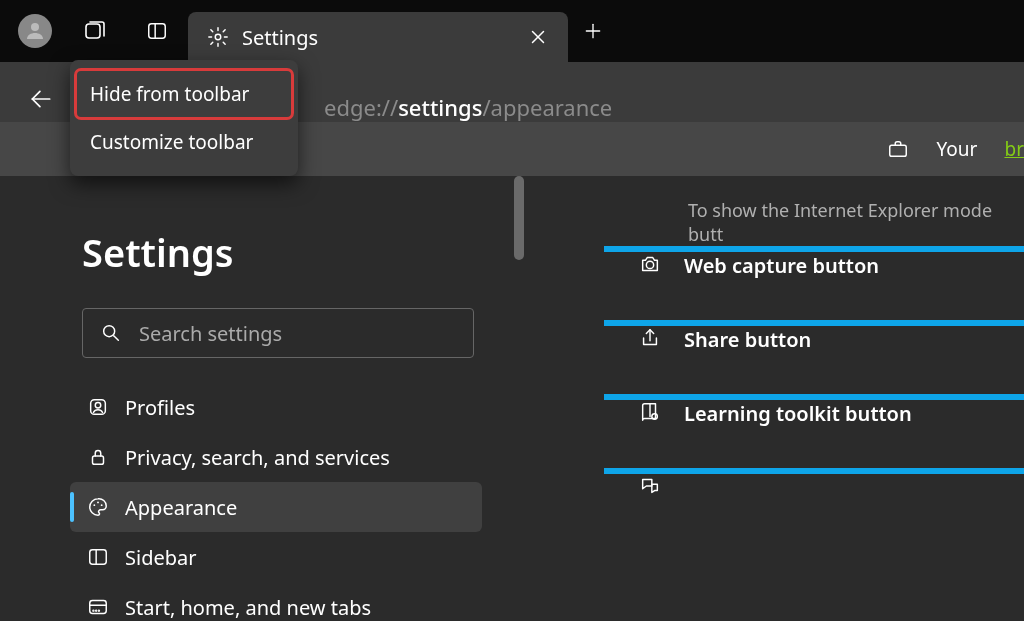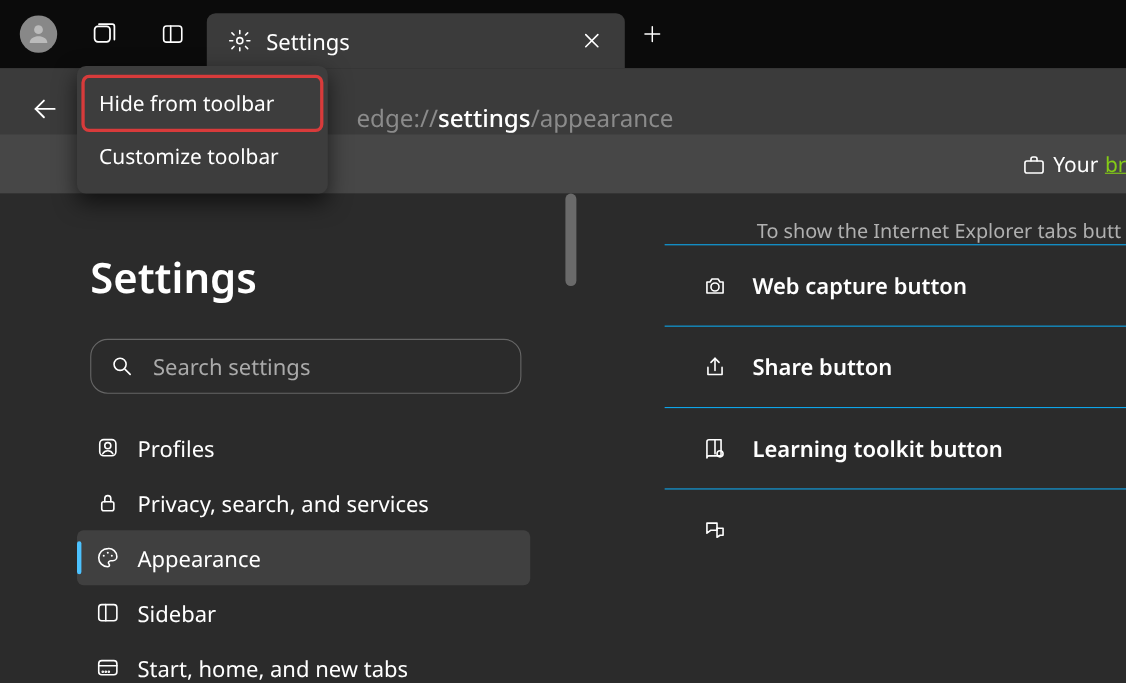--- a/index.html
+++ b/index.html
@@ -12,40 +12,40 @@
   .tab { display: flex; align-items: center; background: #3b3b3b; height: 50px; margin-top: 12px; padding: 0 18px 0 18px; border-radius: 8px 8px 0 0; width: 380px; }
   .tab-title { flex: 1; font-size: 20px; color: #fff; margin-left: 12px; }
   .newtab { width: 50px; display: flex; align-items: center; justify-content: center; color: #fff; }
 
   .addrbar { height: 60px; background: #3b3b3b; display: flex; align-items: flex-end; padding-left: 18px; }
   .back-btn { width: 46px; height: 46px; display: flex; align-items: center; justify-content: center; color: #fff; }
   .url { margin-left: 260px; font-size: 22px; color: #8b8b8b; }
   .url .bold { color: #fff; font-weight: 500; }
 
   .infobar { height: 54px; background: #474747; display:flex; align-items:center; justify-content:flex-end; padding-right: 0; overflow:hidden; }
-  .infobar-right { display:flex; align-items:flex-end; gap:6px; color:#fff; font-size:19px; padding-right:0; }
+  .infobar-right { display:flex; align-items:center; gap:27px; color:#fff; font-size:19px; padding-right:0; }
   .infobar-right .linkish { color:#84cc16; text-decoration:underline; }
 
   .content { position: absolute; top: 176px; left: 0; right: 0; bottom: 0; background: #2b2b2b; display:flex; }
   .sidepanel { width: 520px; padding: 50px 40px 0 82px; position: relative; }
   .sidepanel h1 { font-size: 38px; font-weight: 600; margin-bottom: 30px; }
-  .search { height: 50px; border: 1px solid #666; border-radius: 16px; display: flex; align-items: center; padding: 0 16px; gap: 16px; margin-bottom: 24px; width: 392px; }
+  .search { height: 50px; border: 1px solid #666; border-radius: 4px; display: flex; align-items: center; padding: 0 16px; gap: 16px; margin-bottom: 24px; width: 392px; }
   .search input { flex:1; background: transparent; border: 0; outline: 0; color: #fff; font-size: 20px; }
   .search input::placeholder { color: #aaa; }
   .nav-item { display:flex; align-items:center; gap:15px; height:50px; padding: 0 14px 0 4px; font-size:20px; color:#fff; border-radius:6px; width: 412px; margin-left: -12px; padding-left: 16px; }
   .nav-item.selected { background:#404040; position:relative; }
   .nav-item.selected::before { content:""; position:absolute; left:0; top:10px; bottom:10px; width:4px; background:#4cc2ff; border-radius:3px; }
   .icon { width:24px; height:24px; display:flex; align-items:center; justify-content:center; color:#fff; flex-shrink:0; }
   .icon svg { width: 22px; height: 22px; stroke: currentColor; fill:none; stroke-width:1.6; }
 
   .scroll-track { position:absolute; left: 514px; top: 0; width: 10px; height: 84px; background:#6a6a6a; border-radius:5px; }
 
   .mainpanel { position:absolute; left:604px; top:0; right:0; bottom:0; overflow:hidden; }
   .hint { font-size:18px; color:#b0b0b0; margin: 22px 0 0 84px; }
-  .setting-row { border-top:1px solid #0ea5e9; height:74px; display:flex; align-items:center; gap:22px; padding-left:34px; }
+  .setting-row { border-top:6px solid #0ea5e9; height:74px; display:flex; align-items:flex-start; gap:22px; padding-left:34px; }
   .setting-row:first-of-type { margin-top:26px; }
   .setting-label { font-size:20px; font-weight:600; color:#fff; }
 
   .ctx-menu { position:absolute; left:70px; top:60px; width:228px; background:#3d3d3d; border-radius:8px; box-shadow:0 8px 20px rgba(0,0,0,.6); padding:10px 6px; z-index:10; }
   .ctx-item { height:48px; display:flex; align-items:center; padding:0 14px; font-size:19px; color:#fff; border-radius:5px; }
   .ctx-item.highlight { outline:3px solid #d83b3b; outline-offset:-1px; }
 
   .svg-stroke { stroke:#fff; fill:none; stroke-width:1.6; stroke-linecap:round; stroke-linejoin:round; }
 </style>
 </head>
@@ -180,21 +180,21 @@
             <circle cx="13" cy="16" r="0.5" fill="#fff"></circle>
           </svg>
       </span>
       <span>Start, home, and new tabs</span>
     </div>
   </div>
 
   <div class="scroll-track"></div>
 
   <div class="mainpanel">
-    <div class="hint">To show the Internet Explorer tabs butt</div>
+    <div class="hint">To show the Internet Explorer mode butt</div>
 
     <div class="setting-row">
       <span class="icon">
         <svg viewBox="0 0 24 24" class="svg-stroke">
             <path d="M4 8h3l2-3h6l2 3h3v11H4z"></path>
             <circle cx="12" cy="13" r="4"></circle>
           </svg>
       </span>
       <span class="setting-label">Web capture button</span>
     </div>

